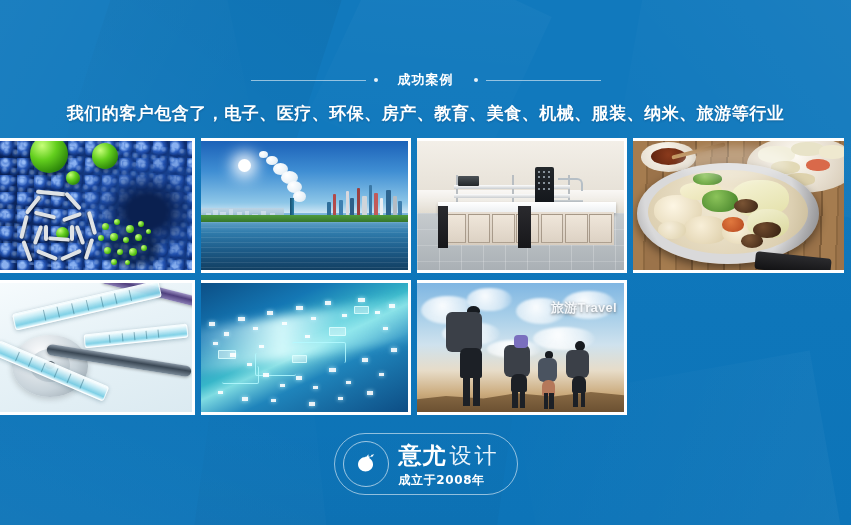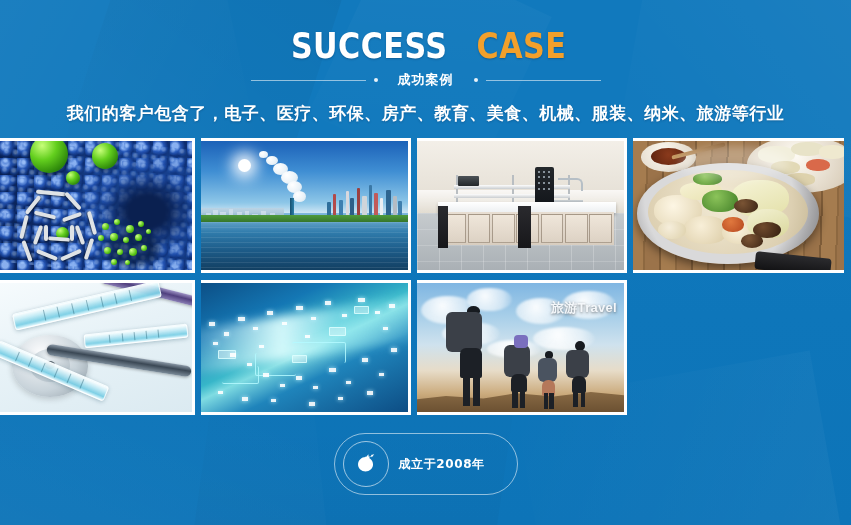--- a/index.html
+++ b/index.html
@@ -328,23 +328,20 @@
   <div class="facet f1"></div>
   <div class="facet f2"></div>
   <div class="facet f3"></div>
   <div class="facet f4"></div>
   <div class="facet f5"></div>
   <div class="facet f6"></div>
   <div class="facet f7"></div>
 
   <div id="header">
 
-    <div id="title">
-      <span class="w1">SUCCESS</span><span class="w2">CASE</span>
-    </div>
 
     <div id="divider">
       <span class="line"></span>
       <span class="dot"></span>
       <span class="sub">成功案例</span>
       <span class="dot"></span>
       <span class="line"></span>
     </div>
 
     <div id="lead">我们的客户包含了，电子、医疗、环保、房产、教育、美食、机械、服装、纳米、旅游等行业</div>
@@ -659,18 +656,22 @@
   <div id="footer">
     <div id="logo">
       <div class="mark">
         <svg viewBox="0 0 32 32" aria-hidden="true">
           <path d="M15.5 8.5c-4.2 0-8 3.4-8 8 0 4.4 3.8 7.4 8 7.4s8-3 8-7.4c0-2.6-1.3-4.9-3.3-6.3l2.6-2.8-3.9.9-.4-2.6-2.1 2.6c-.3-.1-.6-.2-.9-.2z" fill="#ffffff"></path>
           <path d="M21.2 6.4l3.6-.8-2.4 2.9-1.2-2.1z" fill="#ffffff"></path>
           <circle cx="20.6" cy="9.3" r="1" fill="#1179bd"></circle>
         </svg>
       </div>
       <div class="txt">
+        <div class="row1">
+          <span class="cn">意尤</span>
+          <span class="cn2">设计</span>
+        </div>
         <div class="row2">成立于2008年</div>
       </div>
     </div>
   </div>
 
 </div>
 
 </body></html>

